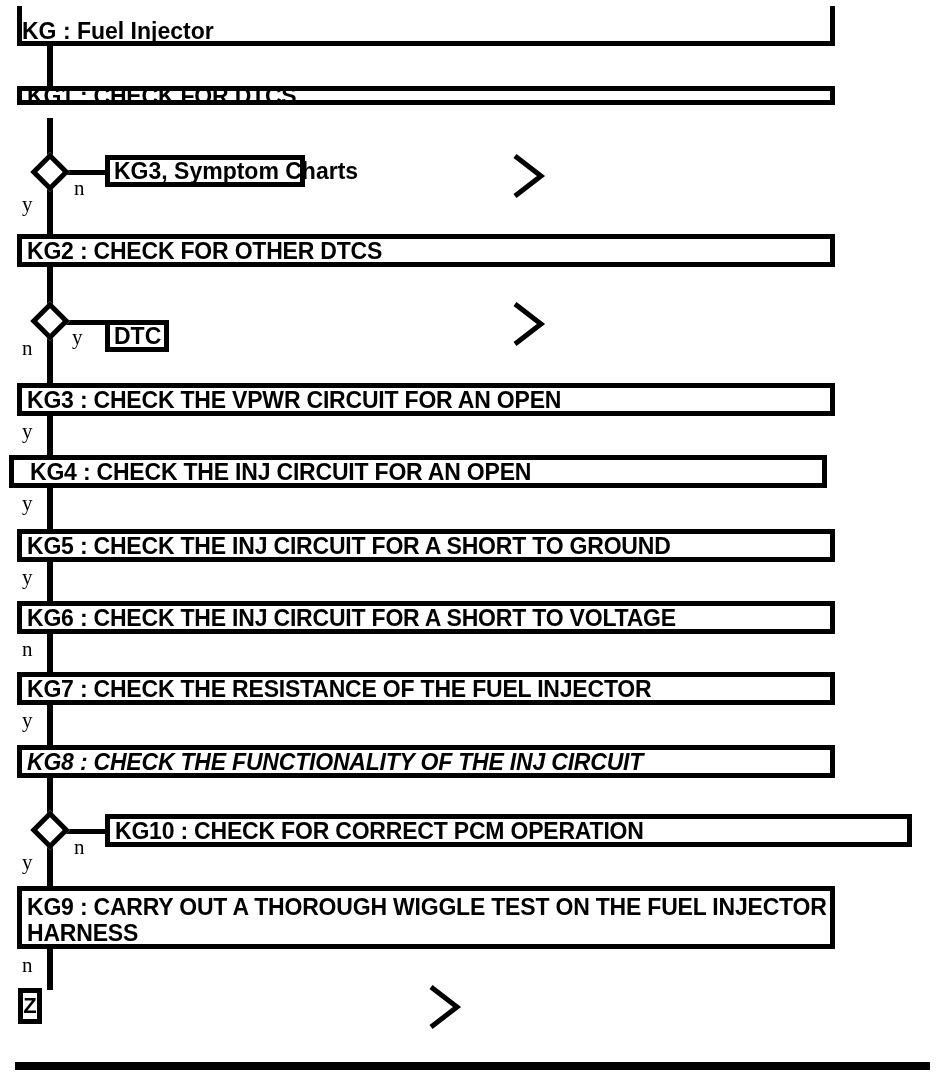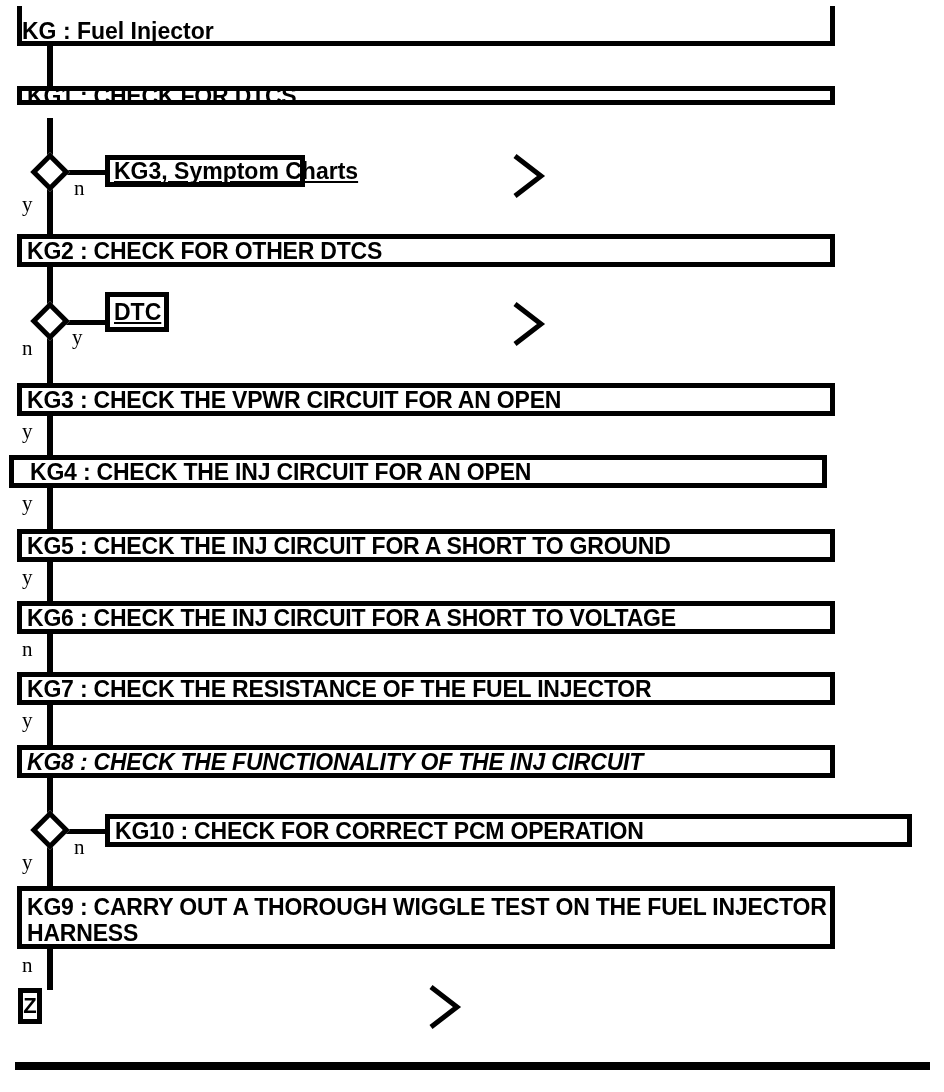--- a/index.html
+++ b/index.html
@@ -82,21 +82,20 @@
 
   
   .ref-box {
     position: absolute;
     box-sizing: border-box;
     border: 5px solid #000000;
     background: #ffffff;
     display: flex;
     align-items: center;
     padding: 11px 4px;
-    text-decoration: underline;
   }
   .ref-box .ref-label {
     font-weight: bold;
     font-size: 23px;
     line-height: 24px;
     color: #000000;
     white-space: nowrap;
   }
 
   
@@ -212,21 +211,21 @@
   </div>
 
   <div class="step-box two-line" style="left:17px; top:886px; width:818px; height:63px;">
     <span class="step-label">KG9 : CARRY OUT A THOROUGH WIGGLE TEST ON THE FUEL INJECTOR HARNESS</span>
   </div>
 
   <div class="ref-box" style="left:105px; top:155px; width:200px; height:32px;">
     <span class="ref-label">KG3, Symptom Charts</span>
   </div>
 
-  <div class="ref-box" style="left:105px; top:292px; width:64px; height:40px;">
+  <div class="ref-box" style="left:105px; top:320px; width:64px; height:32px;">
     <span class="ref-label">DTC</span>
   </div>
 
   <div class="term-box" style="left:18px; top:988px; width:24px; height:36px;">
     <span class="term-label">Z</span>
   </div>
 
   <div class="diamond" style="left:36px; top:158px;"></div>
   <div class="diamond" style="left:36px; top:307px;"></div>
   <div class="diamond" style="left:36px; top:816px;"></div>

